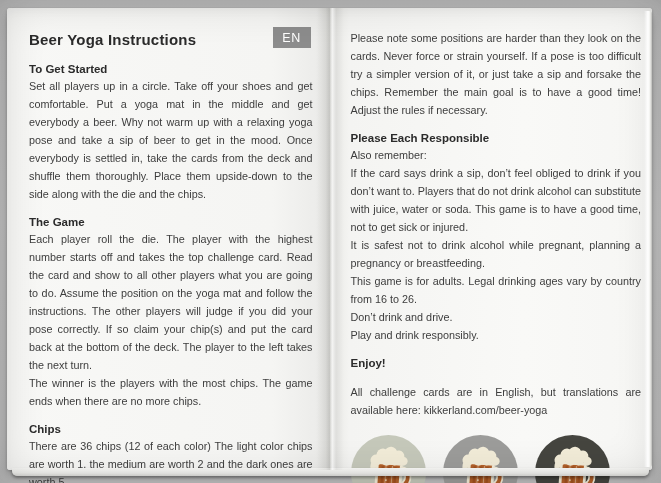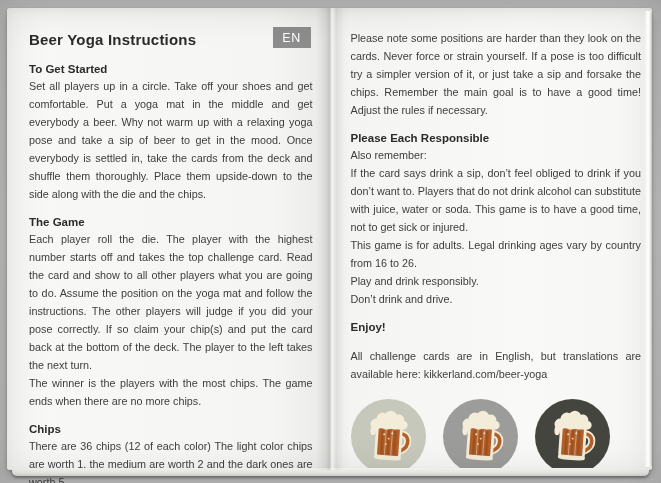--- a/index.html
+++ b/index.html
@@ -111,23 +111,24 @@
         <h2>Chips</h2>
         <p>There are 36 chips (12 of each color) The light color chips are worth 1, the medium are worth 2 and the dark ones are worth 5.</p>
       </div>
 
       <div class="page page-right">
         <p>Please note some positions are harder than they look on the cards. Never force or strain yourself. If a pose is too difficult try a simpler version of it, or just take a sip and forsake the chips. Remember the main goal is to have a good time! Adjust the rules if necessary.</p>
 
         <h2>Please Each Responsible</h2>
         <p>Also remember:</p>
         <p>If the card says drink a sip, don’t feel obliged to drink if you don’t want to. Players that do not drink alcohol can substitute with juice, water or soda. This game is to have a good time, not to get sick or injured.</p>
+        <p>It is safest not to drink alcohol while pregnant, planning a pregnancy or breastfeeding.</p>
         <p>This game is for adults. Legal drinking ages vary by country from 16 to 26.</p>
+        <p>Don’t drink and drive.</p>
         <p>Play and drink responsibly.</p>
-        <p>Don’t drink and drive.</p>
 
         <h2>Enjoy!</h2>
 
         <p class="footer-note">All challenge cards are in English, but translations are available here: kikkerland.com/beer-yoga</p>
 
         <div class="chips-row">
           <div class="chip" style="background-color: rgb(197, 200, 186);">
             <svg width="48" height="58" viewBox="0 0 60 72" aria-hidden="true">
               <path class="mug-handle-out" d="M45,31 C57,30 59,46 47,52"></path>
               <path class="mug-handle-in" d="M45,31 C57,30 59,46 47,52"></path>

